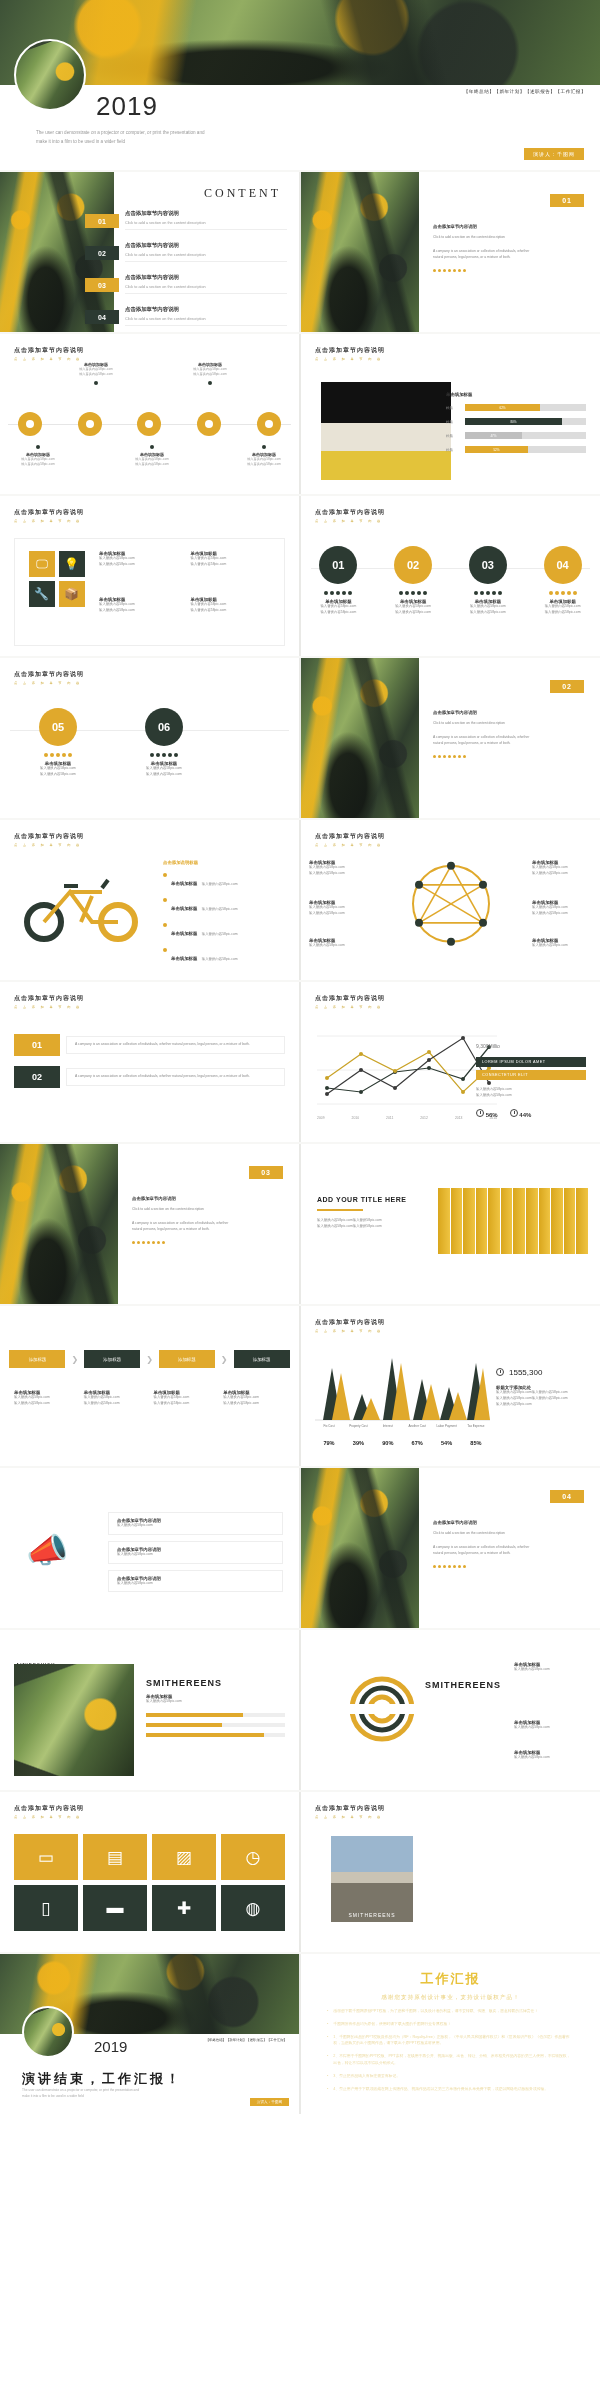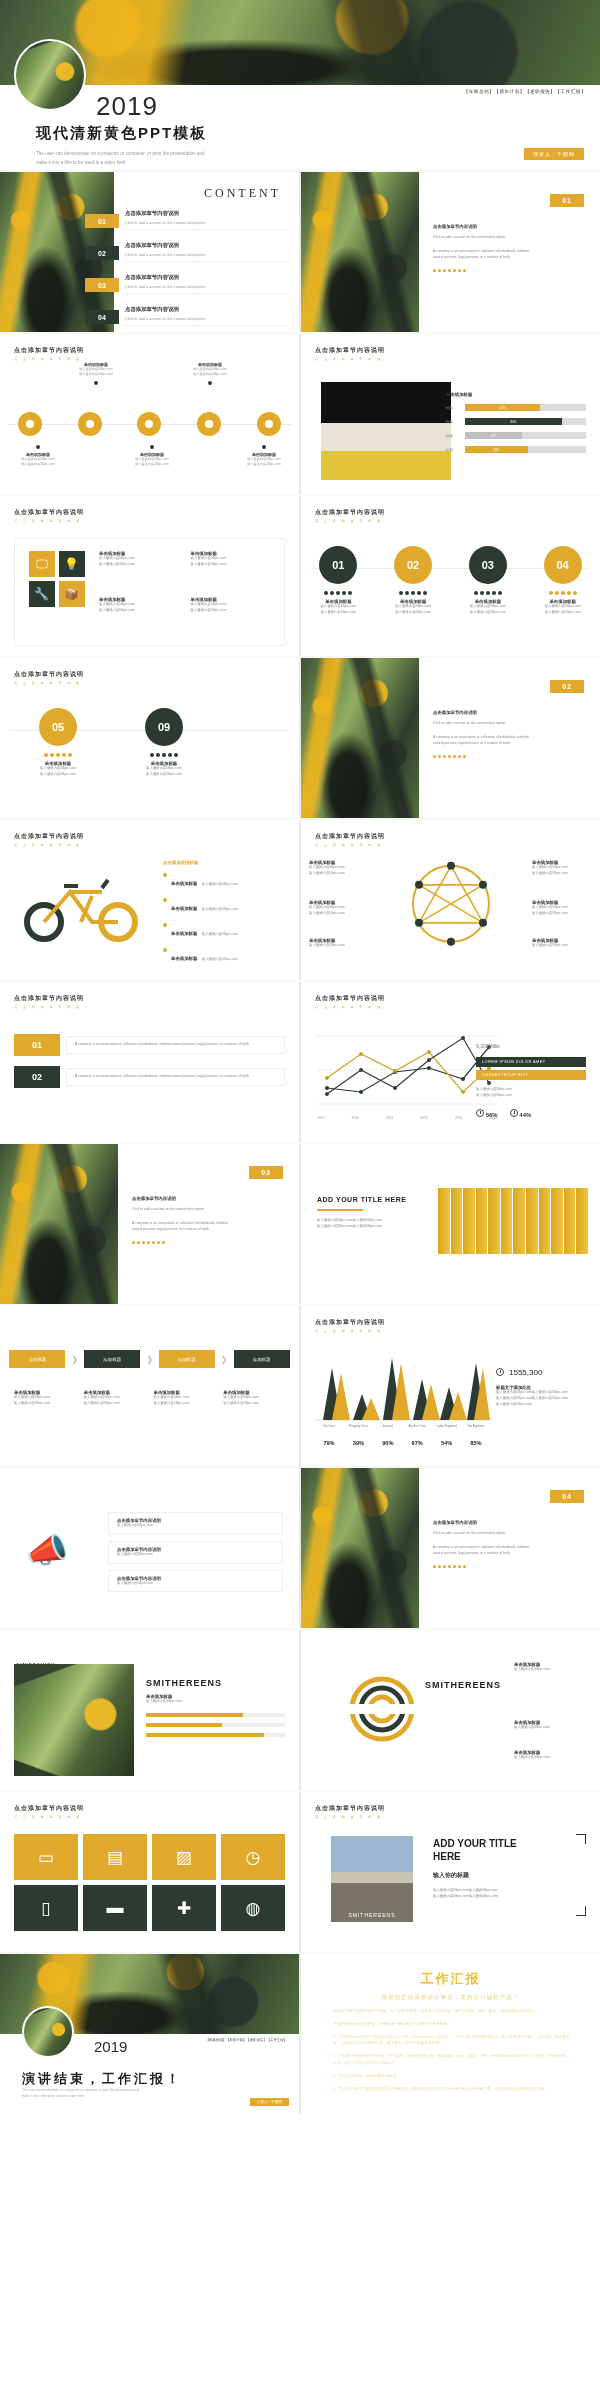--- a/index.html
+++ b/index.html
@@ -213,21 +213,20 @@
 
 <div class="page">
 
   <div class="row">
     <div class="slide full title-slide">
       <div class="ts-photo photo"></div>
       <div class="ts-body">
         <div class="ts-circle photo-bike"></div>
         <div class="ts-tags">【年终总结】【新年计划】【述职报告】【工作汇报】</div>
         <div class="ts-year">2019</div>
-        <div class="ts-main">现代清新黄色PPT模板</div>
         <div class="ts-desc">
           <div>The user can demonstrate  on a projector or computer, or print the presentation  and</div>
           <div>make it into a film to be used in a wider  field</div>
         </div>
       </div>
       <div class="ts-speaker">演讲人：千图网</div>
     </div>
   </div>
 
   <div class="row">
@@ -474,21 +473,21 @@
               <i></i>
               <i></i>
               <i></i>
               <i></i>
             </div>
           <div class="tiny-t">单击填加标题</div>
           <div class="tiny">输入替换内容58pic.com</div>
           <div class="tiny">输入替换内容58pic.com</div>
         </div>
         <div class="tl-item">
-          <div class="tl-c d">09</div>
+          <div class="tl-c d">06</div>
           <div class="tl-dots">
               <i></i>
               <i></i>
               <i></i>
               <i></i>
               <i></i>
             </div>
           <div class="tiny-t">单击填加标题</div>
           <div class="tiny">输入替换内容58pic.com</div>
           <div class="tiny">输入替换内容58pic.com</div>
@@ -928,29 +927,20 @@
     </div>
 
     <div class="slide">
       <div class="sec-head">
         <div class="cn-title">点击添加章节内容说明</div>
         <div class="cn-sub">点 击 添 加 章 节 内 容</div>
       </div>
       <div class="ayt-img photo-road">
         <div style="position:absolute;bottom:4px;left:0;right:0;text-align:center;font-size:5px;color:#fff;letter-spacing:1px">SMITHEREENS</div>
       </div>
-      <div class="ayt-box">
-        <div class="corner" style="right:0;top:-4px;border-left:none;border-bottom:none"></div>
-        <div class="ayt-h">ADD YOUR TITLE</div>
-        <div class="ayt-h">HERE</div>
-        <div class="ayt-s">输入你的标题</div>
-        <div class="tiny" style="margin-top:8px">输入替换内容58pic.com输入替换58pic.com</div>
-        <div class="tiny">输入替换内容58pic.com输入替换58pic.com</div>
-        <div class="corner" style="right:0;bottom:-16px;border-left:none;border-top:none"></div>
-      </div>
     </div>
   </div>
 
   <div class="row">
     <div class="slide">
       <div class="photo" style="height:80px;width:100%"></div>
       <div style="position:absolute;left:22px;top:52px;width:52px;height:52px;border-radius:50%;border:2px solid #fff;overflow:hidden" class="photo-bike"></div>
       <div style="position:absolute;right:12px;top:84px;font-size:3.4px;color:#333">【年终总结】【新年计划】【述职报告】【工作汇报】</div>
       <div style="position:absolute;left:94px;top:84px;font-size:15px;font-weight:300;color:#2b2b2b">2019</div>
       <div class="end-main" style="position:absolute;left:22px;top:112px">演讲结束，工作汇报！</div>

